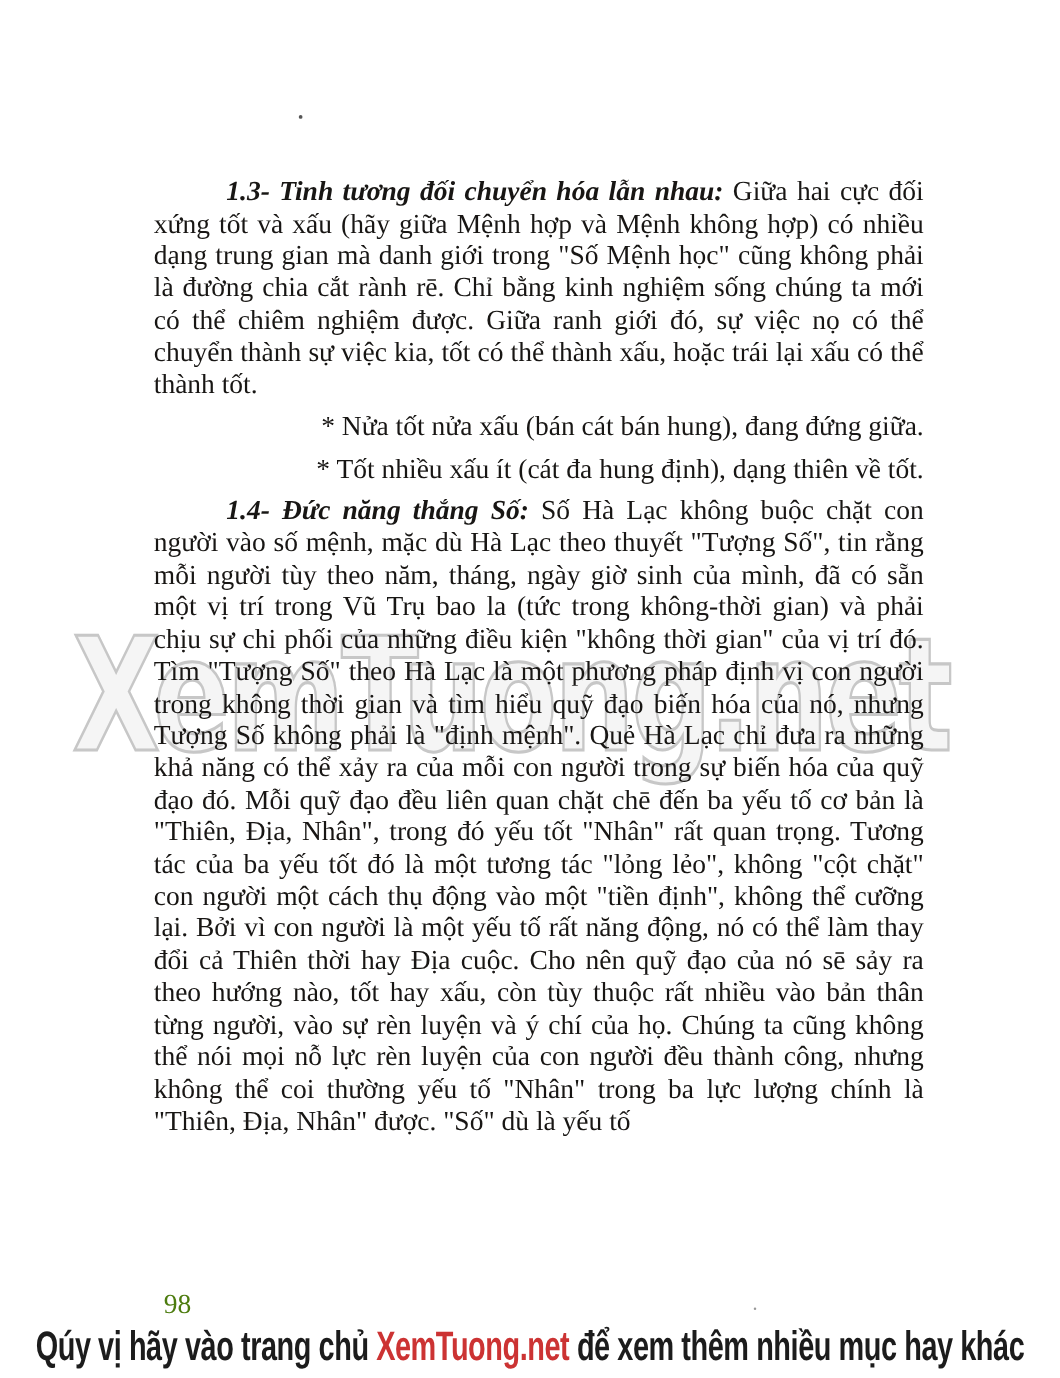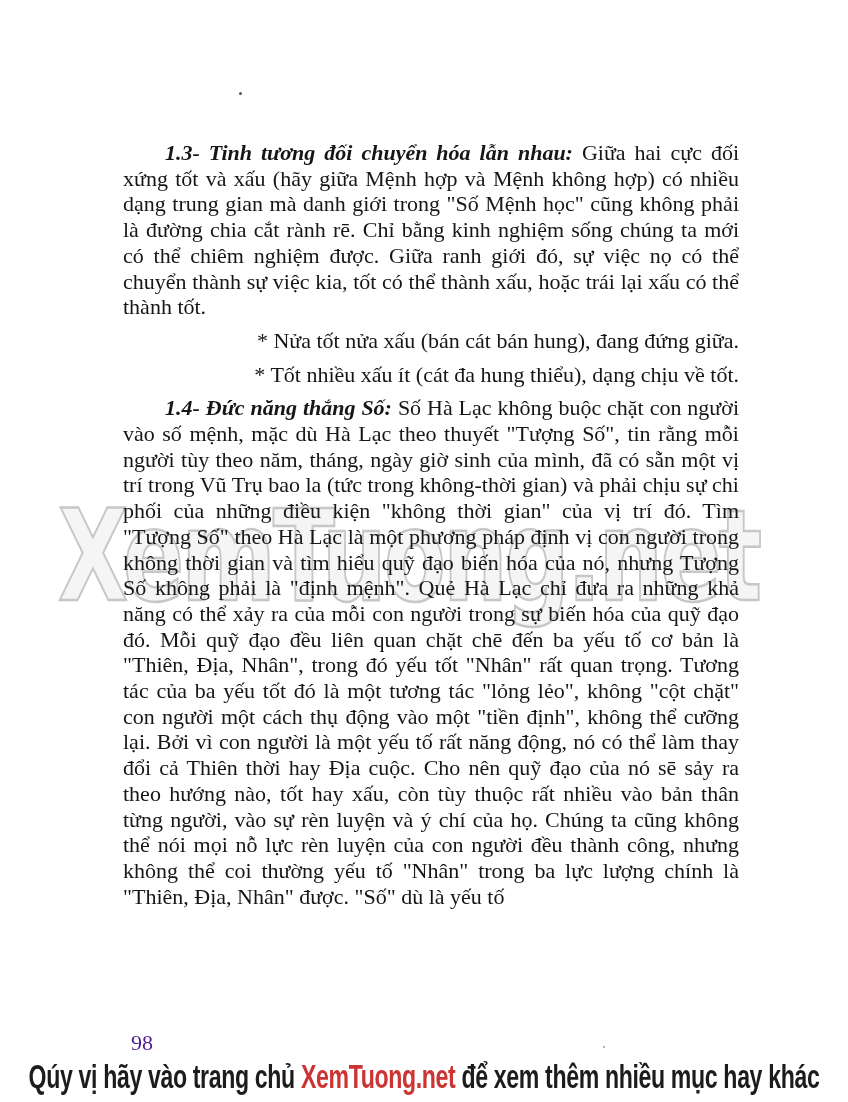--- a/index.html
+++ b/index.html
@@ -28,20 +28,21 @@
     line-height: 25.7px;
     text-align: justify;
   }
   .text-block p {
     margin: 0 0 8px 0;
     text-indent: 42px;
   }
   .para-heading {
     font-weight: bold;
     font-style: italic;
+    margin-left: 16px;
   }
   .bullet-line {
     text-align: right;
   }
 
   
   .watermark {
     position: absolute;
     left: 58px;
     top: 494px;
@@ -61,21 +62,21 @@
   }
 
   
   .page-number {
     position: absolute;
     left: 131px;
     top: 1030px;
     z-index: 2;
     font-family: "Liberation Serif", serif;
     font-size: 22px;
-    color: #4c1d95;
+    color: #4d7c0f;
   }
 
   
   .footer-line {
     position: absolute;
     top: 1058px;
     left: 424px;
     z-index: 2;
     white-space: nowrap;
     font-family: "Liberation Sans", sans-serif;
@@ -109,21 +110,21 @@
 
   <div class="watermark">XemTuong.net</div>
 
   <div class="text-block">
 
     <p><span class="para-heading">1.3- Tinh tương đối chuyển hóa lẫn nhau:</span> <span>Giữa hai cực đối xứng tốt và xấu (hãy giữa Mệnh hợp và Mệnh không hợp) có nhiều dạng trung gian mà danh giới trong "Số Mệnh học" cũng không phải là đường chia cắt rành rē. Chỉ bằng kinh nghiệm sống chúng ta mới có thể chiêm nghiệm được. Giữa ranh giới đó, sự việc nọ có thể chuyển thành sự việc kia, tốt có thể thành xấu, hoặc trái lại xấu có thể thành tốt.</span></p>
 
 
     <p class="bullet-line"><span>* Nửa tốt nửa xấu (bán cát bán hung), đang đứng giữa.</span></p>
 
-    <p class="bullet-line"><span>* Tốt nhiều xấu ít (cát đa hung thiểu), dạng chịu về tốt.</span></p>
+    <p class="bullet-line"><span>* Tốt nhiều xấu ít (cát đa hung định), dạng thiên về tốt.</span></p>
 
 
     <p><span class="para-heading">1.4- Đức năng thắng Số:</span> <span>Số Hà Lạc không buộc chặt con người vào số mệnh, mặc dù Hà Lạc theo thuyết "Tượng Số", tin rằng mỗi người tùy theo năm, tháng, ngày giờ sinh của mình, đã có sẵn một vị trí trong Vũ Trụ bao la (tức trong không-thời gian) và phải chịu sự chi phối của những điều kiện "không thời gian" của vị trí đó. Tìm "Tượng Số" theo Hà Lạc là một phương pháp định vị con người trong không thời gian và tìm hiểu quỹ đạo biến hóa của nó, nhưng Tượng Số không phải là "định mệnh". Quẻ Hà Lạc chỉ đưa ra những khả năng có thể xảy ra của mỗi con người trong sự biến hóa của quỹ đạo đó. Mỗi quỹ đạo đều liên quan chặt chē đến ba yếu tố cơ bản là "Thiên, Địa, Nhân", trong đó yếu tốt "Nhân" rất quan trọng. Tương tác của ba yếu tốt đó là một tương tác "lỏng lẻo", không "cột chặt" con người một cách thụ động vào một "tiền định", không thể cưỡng lại. Bởi vì con người là một yếu tố rất năng động, nó có thể làm thay đổi cả Thiên thời hay Địa cuộc. Cho nên quỹ đạo của nó sē sảy ra theo hướng nào, tốt hay xấu, còn tùy thuộc rất nhiều vào bản thân từng người, vào sự rèn luyện và ý chí của họ. Chúng ta cũng không thể nói mọi nỗ lực rèn luyện của con người đều thành công, nhưng không thể coi thường yếu tố "Nhân" trong ba lực lượng chính là "Thiên, Địa, Nhân" được. "Số" dù là yếu tố</span></p>
 
   </div>
 
   <div class="page-number">98</div>
 
   <div class="footer-line"><span>Qúy vị hãy vào trang chủ </span><span class="footer-brand">XemTuong.net</span><span> để xem thêm nhiều mục hay khác</span></div>
 

